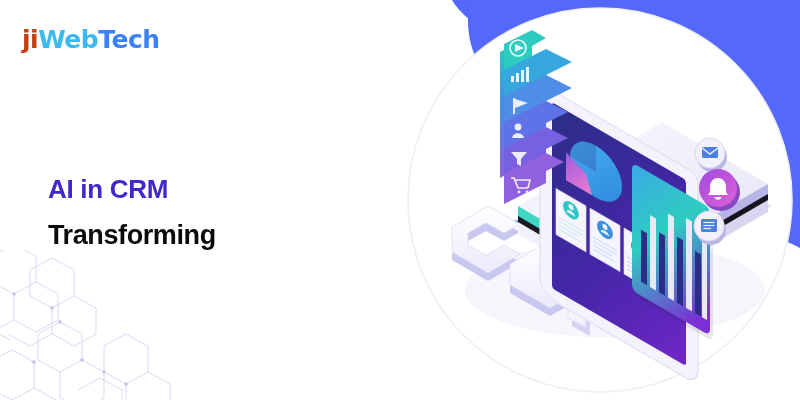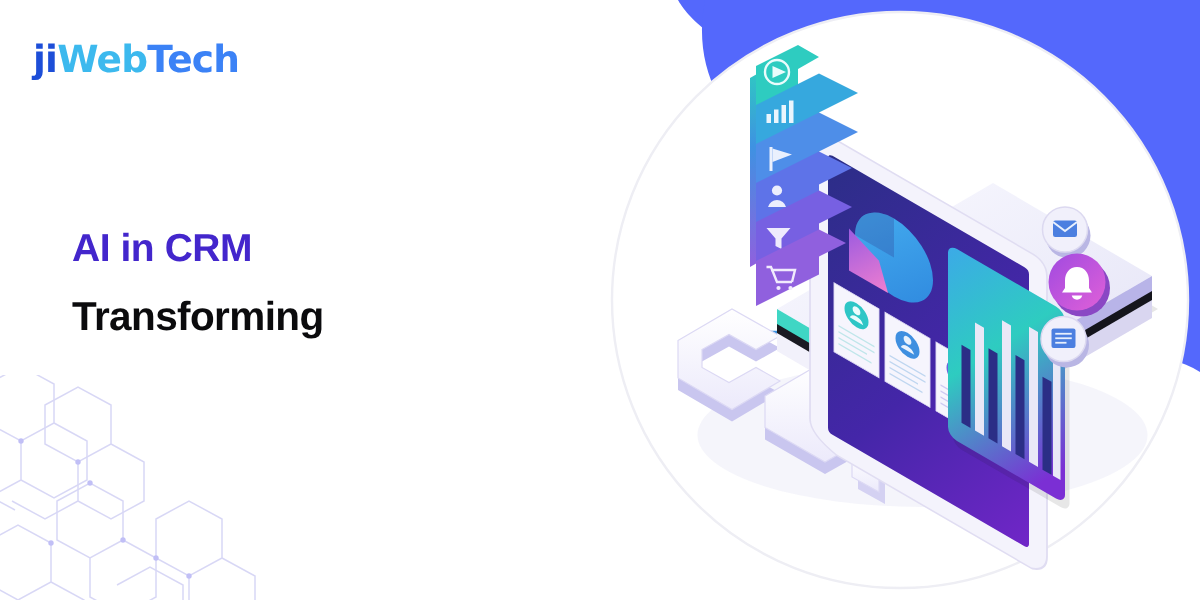--- a/index.html
+++ b/index.html
@@ -17,30 +17,31 @@
 
   
   .cube-pattern { position:absolute; left:-18px; bottom:-10px; width:230px; height:160px; z-index:2; opacity:.55; }
 
   
   .logo {
     position:absolute; left:22px; top:25px; z-index:20;
     font-size:25px; font-weight:bold; letter-spacing:-0.5px;
     font-family:"DejaVu Sans", sans-serif; white-space:nowrap;
   }
-  .logo .ji   { color:#1d4ed8; }
+  .logo .ji   { color:#c2410c; }
   .logo .web  { color:#3CB9EE;text-align:right; }
   .logo .tech { color:#3b82f6; }
 
   
   .copy { position:absolute; left:48px; top:152px; z-index:20; }
   .eyebrow {
     font-size:26px; font-weight:bold; color:#4326CC;
     letter-spacing:-0.3px; line-height:1.05; margin-bottom:13px;
     font-family:"Liberation Sans", sans-serif;
+    margin-top:24px;
   }
   .head-line {
     font-size:27px; font-weight:bold; color:#0B0B0D;
     letter-spacing:-0.4px; line-height:1.42;
     font-family:"Liberation Sans", sans-serif; white-space:nowrap;text-align:right;
   }
 
   
   .illo { position:absolute; left:400px; top:0; width:400px; height:400px; z-index:10; }
 </style>

